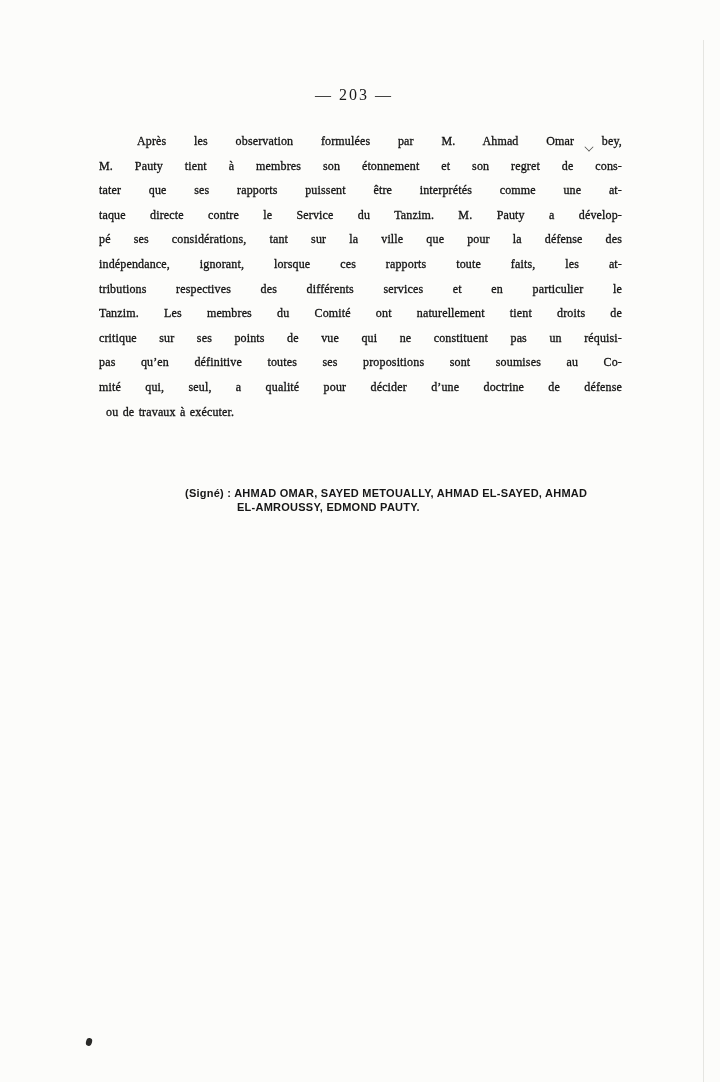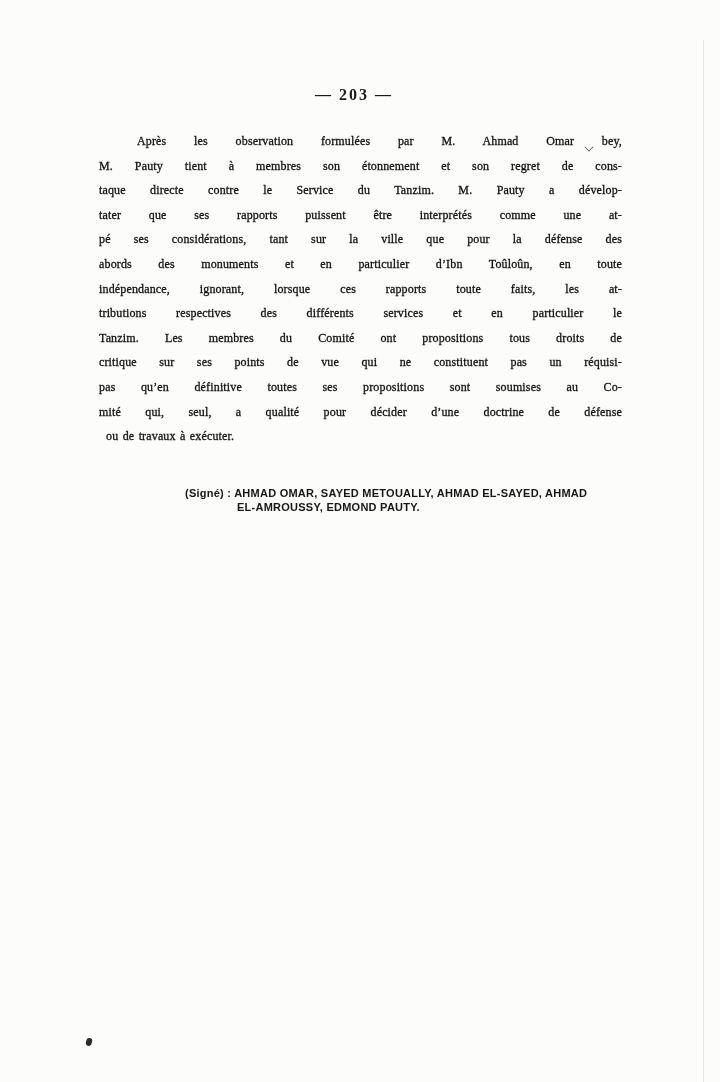--- a/index.html
+++ b/index.html
@@ -18,21 +18,21 @@
     background: #fcfcfa;
     color: #141414;
   }
   .page-number {
     position: absolute;
     top: 86px;
     left: 0;
     width: 708px;
     text-align: center;
     font-size: 16px;
-    font-weight: bold;
+    font-weight: normal;
     letter-spacing: 2px;
     color: #1a1a1a;
   }
   .paragraph {
     position: absolute;
     top: 129px;
     left: 99px;
     width: 523px;
     font-size: 12px;
     line-height: 24.6px;
@@ -114,27 +114,26 @@
 </head>
 <body>
 
 <div class="page">
 
   <div class="page-number">— 203 —</div>
 
   <div class="paragraph">
     <div class="line first">Après les observation formulées par M. Ahmad Omar bey,</div>
     <div class="line">M. Pauty tient à membres son étonnement et son regret de cons-</div>
+    <div class="line">tater que ses rapports puissent être interprétés comme une at-</div>
     <div class="line">taque directe contre le Service du Tanzim. M. Pauty a dévelop-</div>
-    <div class="line">tater que ses rapports puissent être interprétés comme une at-</div>
     <div class="line">pé ses considérations, tant sur la ville que pour la défense des</div>
-    <div class="line">abords des monuments et en particulier d’Ibn Toûloûn, en toute</div>
     <div class="line">indépendance, ignorant, lorsque ces rapports toute faits, les at-</div>
     <div class="line">tributions respectives des différents services et en particulier le</div>
-    <div class="line">Tanzim. Les membres du Comité ont propositions tous droits de</div>
+    <div class="line">Tanzim. Les membres du Comité ont naturellement tient droits de</div>
     <div class="line">critique sur ses points de vue qui ne constituent pas un réquisi-</div>
     <div class="line">pas qu’en définitive toutes ses propositions sont soumises au Co-</div>
     <div class="line">mité qui, seul, a qualité pour décider d’une doctrine de défense</div>
     <div class="line last">ou de travaux à exécuter.</div>
   </div>
 
   <div class="signature">
     <div class="sig-line-1">(Signé) : AHMAD OMAR, SAYED METOUALLY, AHMAD EL-SAYED, AHMAD</div>
     <div class="sig-line-2">EL-AMROUSSY, EDMOND PAUTY.</div>
   </div>

